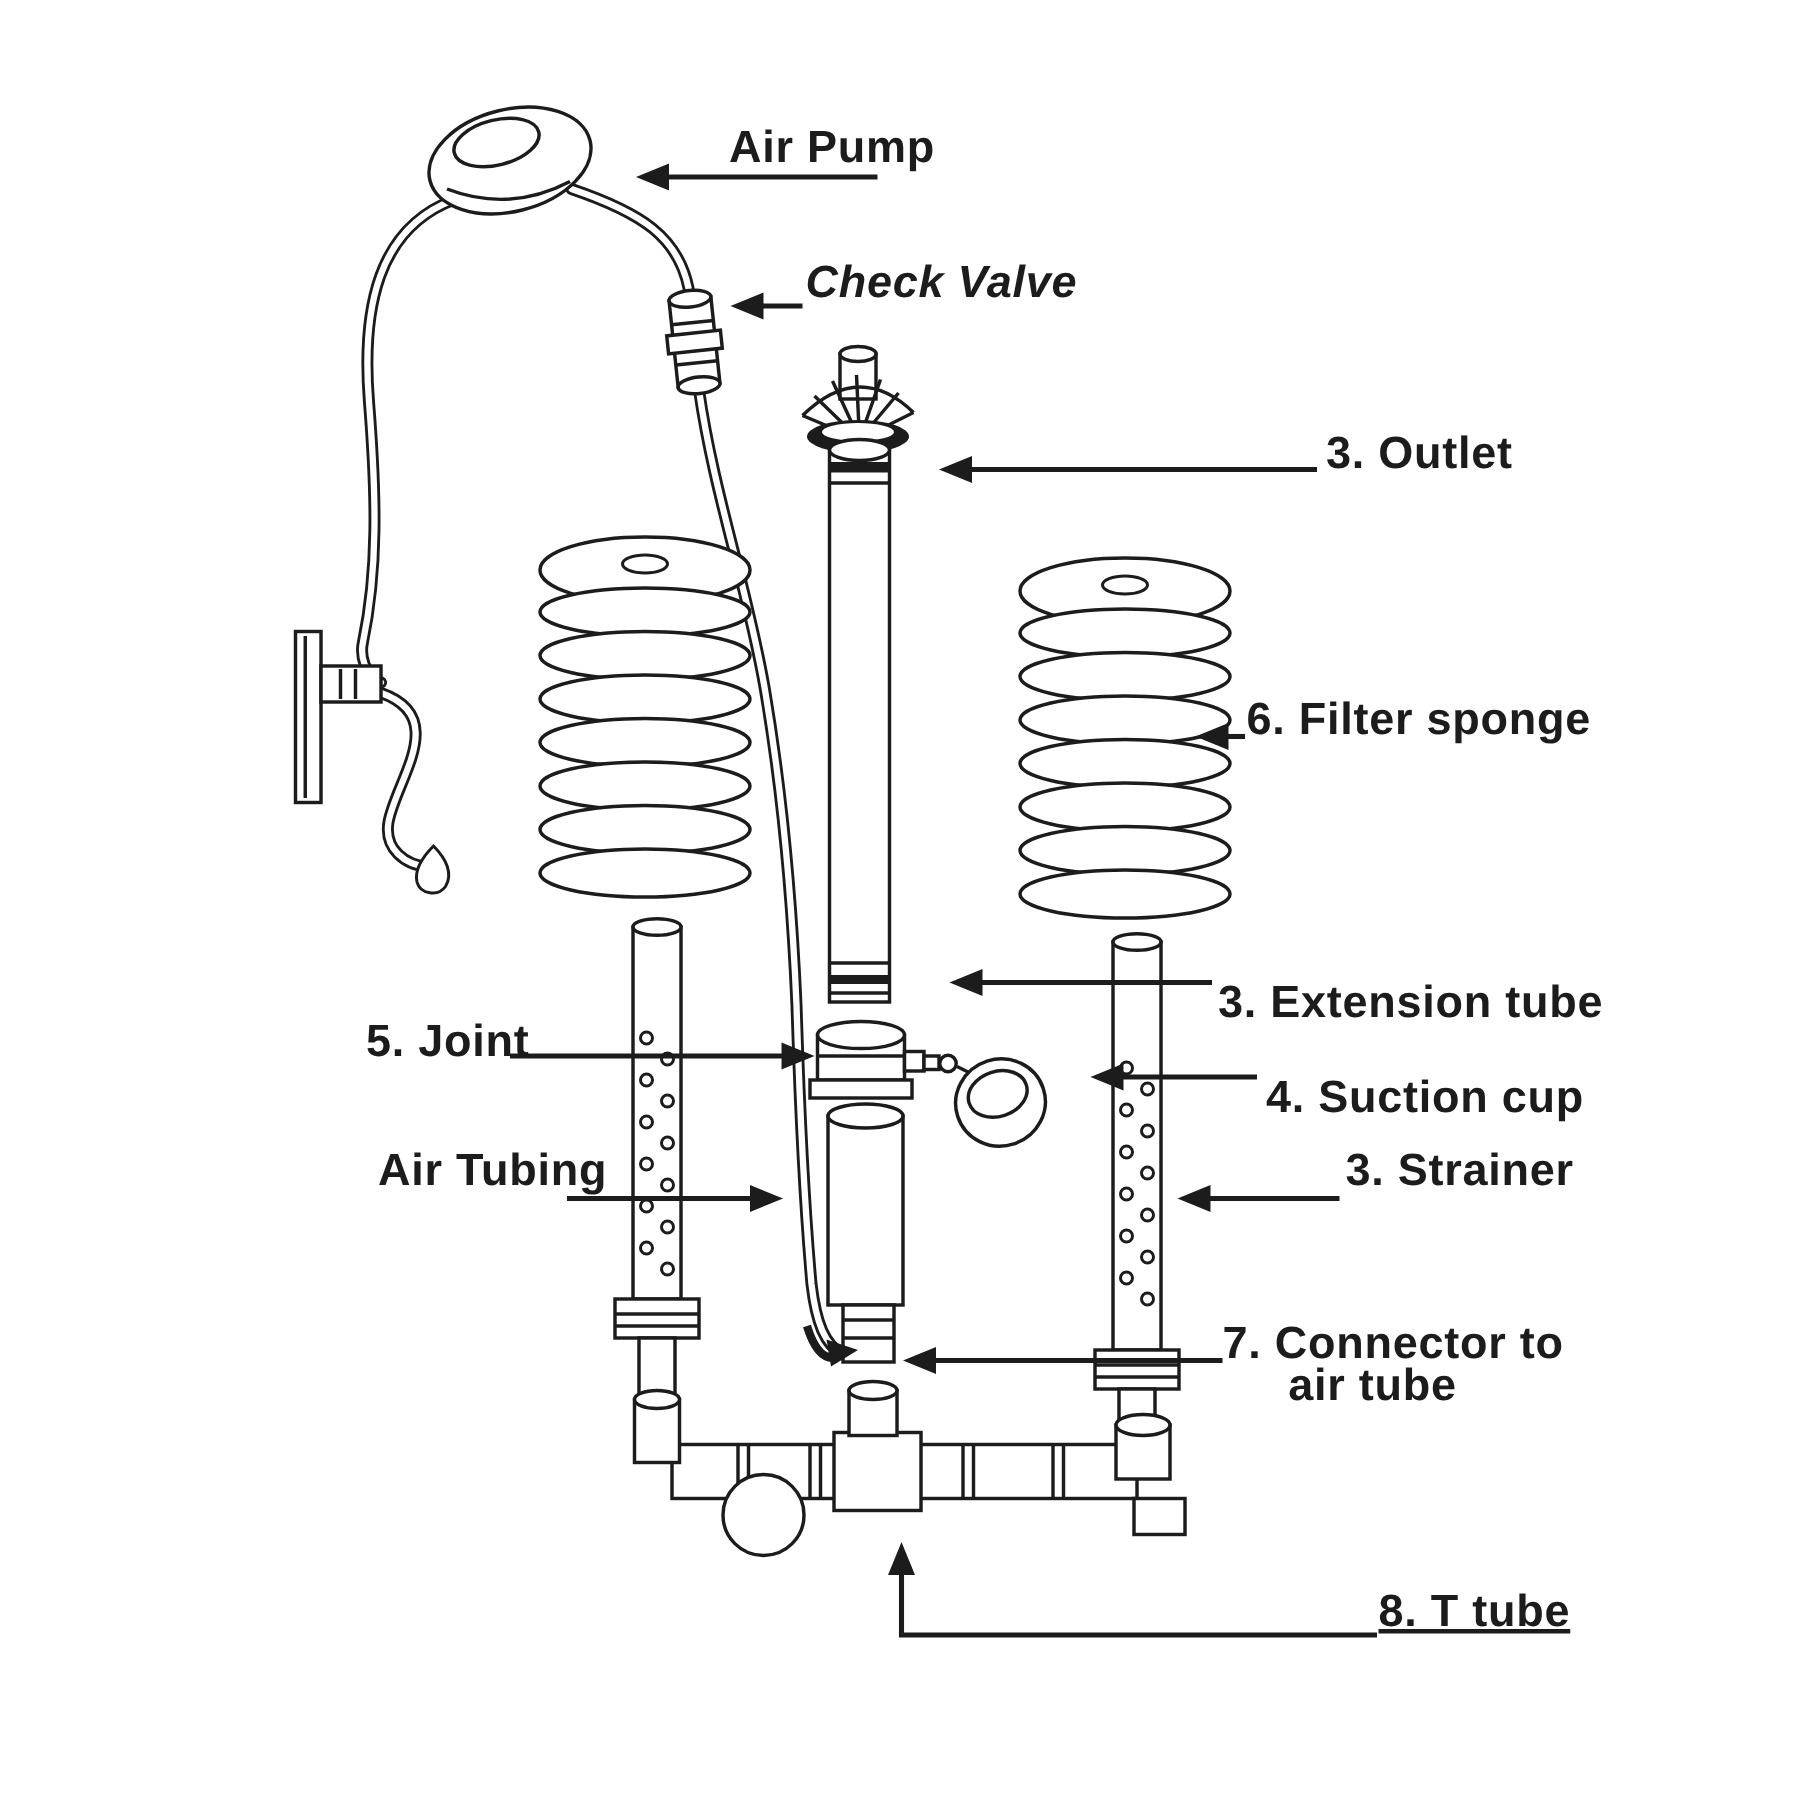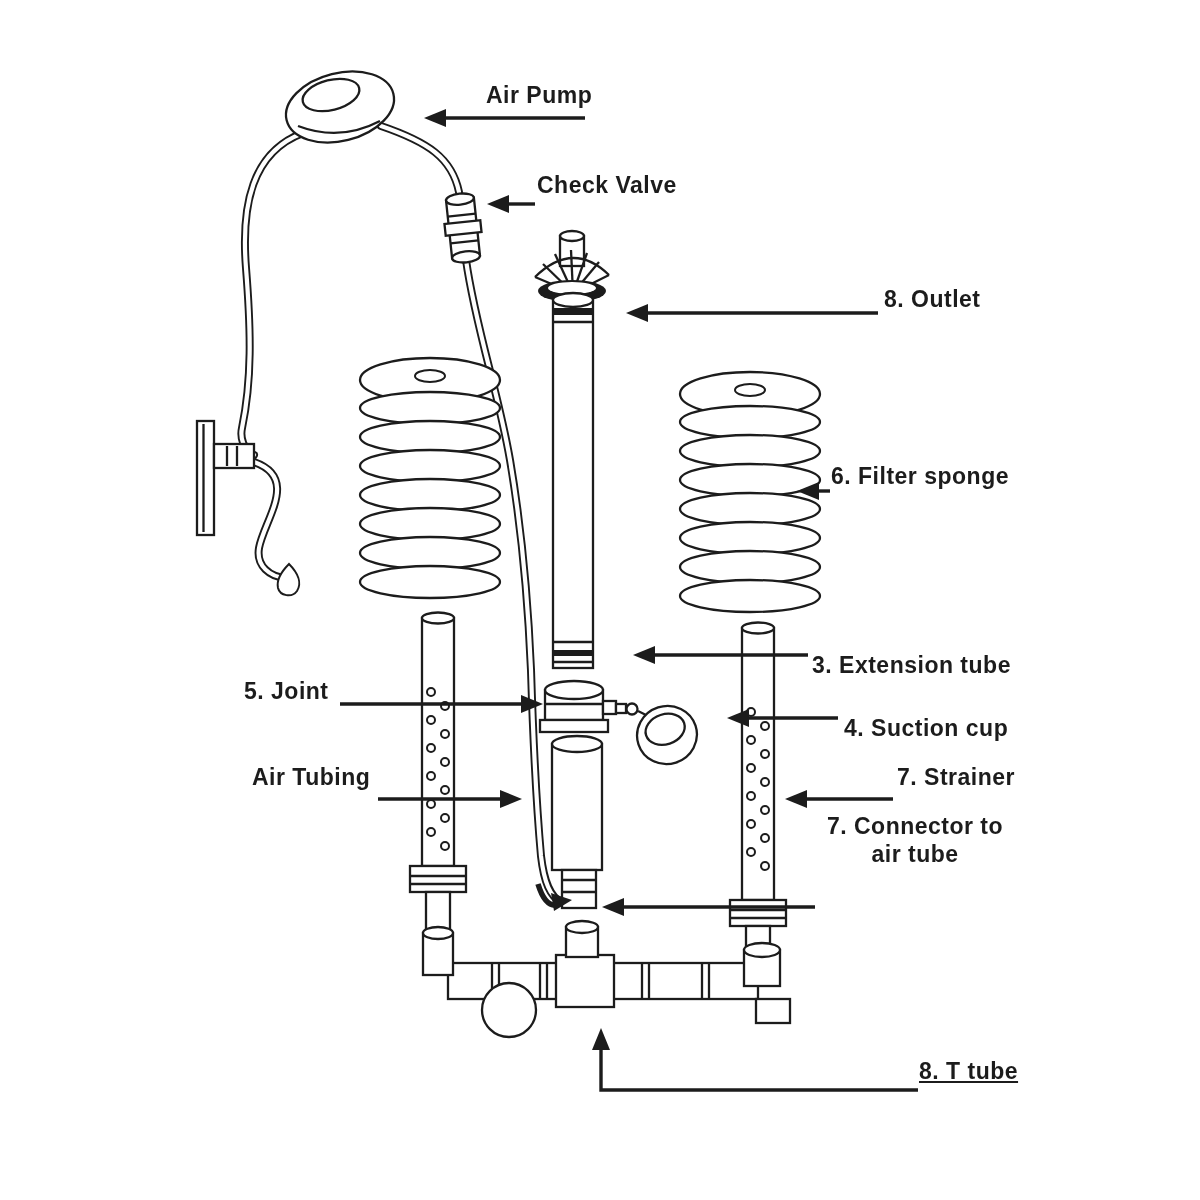--- a/index.html
+++ b/index.html
@@ -4,21 +4,21 @@
 <title>Diagram</title>
 <style>
   :root { --ink:#1c1c1c; --bg:#ffffff; }
   html,body { margin:0; padding:0; background:var(--bg); }
   .canvas {
     position:relative; width:1200px; height:1200px; background:var(--bg);
     font-family:"Liberation Sans", sans-serif; overflow:hidden;
   }
   .canvas svg { position:absolute; left:0; top:0; color:var(--ink); }
   .label {
-    position:absolute; font-size:23px; font-weight:bold; color:var(--ink);
+    position:absolute; font-size:30px; font-weight:bold; color:var(--ink);
     white-space:nowrap; letter-spacing:0.5px;
   }
   .label-2line { text-align:center; width:200px; line-height:28px; }
   .solid { fill:#ffffff; stroke:currentColor; stroke-width:2.3; }
   .ln { fill:none; stroke:currentColor; stroke-width:2.3; }
   .holef { fill:#ffffff; stroke:currentColor; stroke-width:2; }
   .dark { fill:currentColor; stroke:none; }
   .tube-out { fill:none; stroke:currentColor; stroke-width:8; stroke-linecap:round; }
   .tube-in  { fill:none; stroke:#ffffff; stroke-width:4.2; stroke-linecap:round; }
   .arrow { stroke:currentColor; stroke-width:3.4; fill:none; }
@@ -222,27 +222,27 @@
     <line class="arrow" x1="893" y1="799" x2="805" y2="799"></line>
     <polygon class="ahead" points="785,799 807,790 807,808"></polygon>
     <line class="arrow" x1="815" y1="907" x2="622" y2="907"></line>
     <polygon class="ahead" points="602,907 624,898 624,916"></polygon>
     <polyline class="arrow" points="918,1090 601,1090 601,1048"></polyline>
     <polygon class="ahead" points="601,1028 592,1050 610,1050"></polygon>
   </g>
 </svg>
 
 <div class="label" style="left:486px; top:82px;">Air Pump</div>
-<div class="label" style="left:537px; top:172px;">Check Valve</div>
-<div class="label" style="left:884px; top:286px;">8. Outlet</div>
+<div class="label" style="left:537px; top:172px;font-style:italic;">Check Valve</div>
+<div class="label" style="left:884px; top:286px;">3. Outlet</div>
 <div class="label" style="left:831px; top:463px;">6. Filter sponge</div>
 <div class="label" style="left:812px; top:652px;">3. Extension tube</div>
 <div class="label" style="left:244px; top:678px;">5. Joint</div>
 <div class="label" style="left:844px; top:715px;">4. Suction cup</div>
 <div class="label" style="left:252px; top:764px;">Air Tubing</div>
-<div class="label" style="left:897px; top:764px;">7. Strainer</div>
-<div class="label label-2line" style="left:815px; top:812px;">
+<div class="label" style="left:897px; top:764px;">3. Strainer</div>
+<div class="label label-2line" style="left:815px; top:882px;">
   <div>7. Connector to</div>
   <div>air tube</div>
 </div>
 <div class="label" style="left:919px; top:1058px;text-decoration:underline;">8. T tube</div>
 
 </div>
 
 </body></html>

